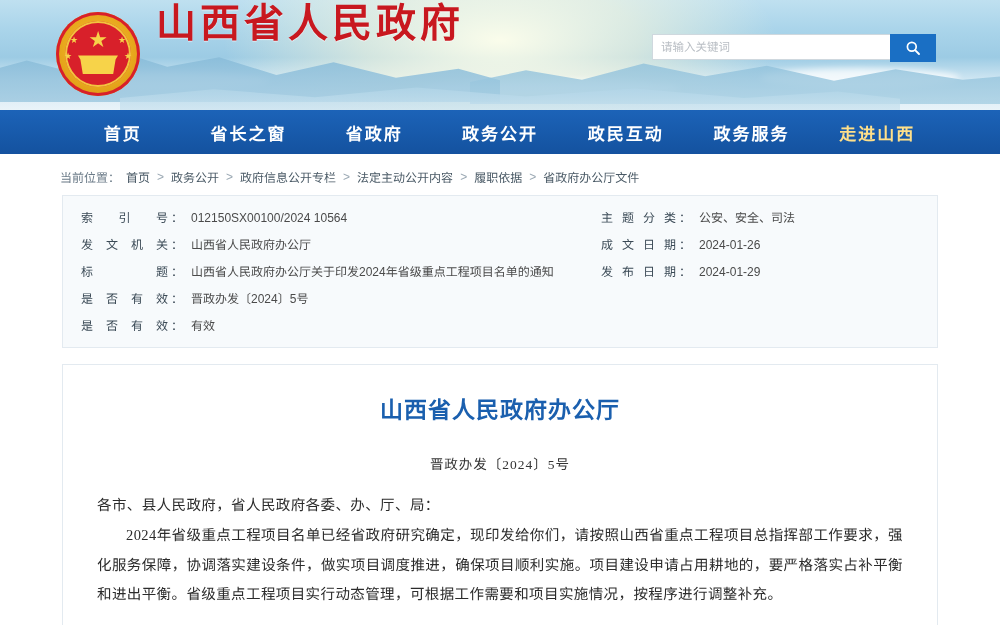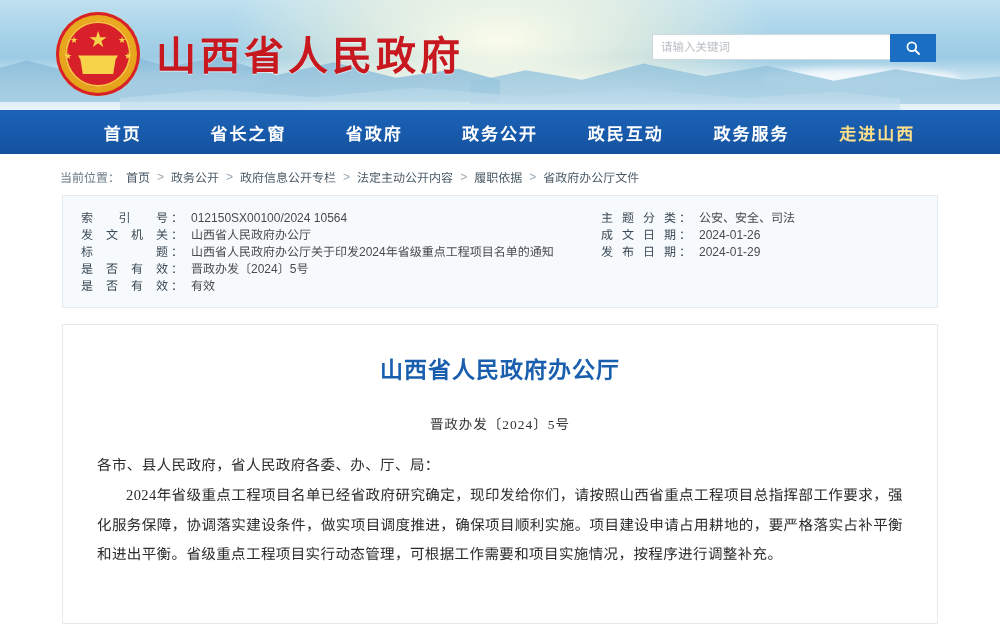--- a/index.html
+++ b/index.html
@@ -90,21 +90,21 @@
     font-size: 9px;
     line-height: 1;
   }
   .s1 { left: 14px; top: 24px; }
   .s2 { left: 8px;  top: 40px; }
   .s3 { right: 14px; top: 24px; }
   .s4 { right: 8px;  top: 40px; }
 
   .site-title {
     position: absolute;
-    left: 156px; top: 34px;
+    left: 156px; top: 1px;
   }
   .site-title .cn {
     font-size: 40px;
     font-weight: bold;
     color: #c8181f;
     letter-spacing: 4px;
     line-height: 1.15;
     text-shadow: 0 1px 1px rgba(255,255,255,.6);
     font-family: "Liberation Serif", "DejaVu Serif", serif;
   }
@@ -187,21 +187,21 @@
 
   
   .meta {
     width: 876px;
     margin: 0 auto;
     border: 1px solid #e3eaf0;
     background: #f7fafc;
     padding: 12px 18px 14px 18px;
     display: flex;
   }
-  .meta .col { display: flex; flex-direction: column; gap: 0; }
+  .meta .col { display: flex; flex-direction: column; gap: 10px; }
   .meta .colL { width: 520px; }
   .meta .colR { width: 300px; }
   .meta .row { display: flex; align-items: baseline; font-size: 12px; color: #444; }
   .meta .k {
     width: 88px;
     text-align: justify;
     text-align-last: justify;
     color: #3b4a56;
     flex: none;
     letter-spacing: 1px;

